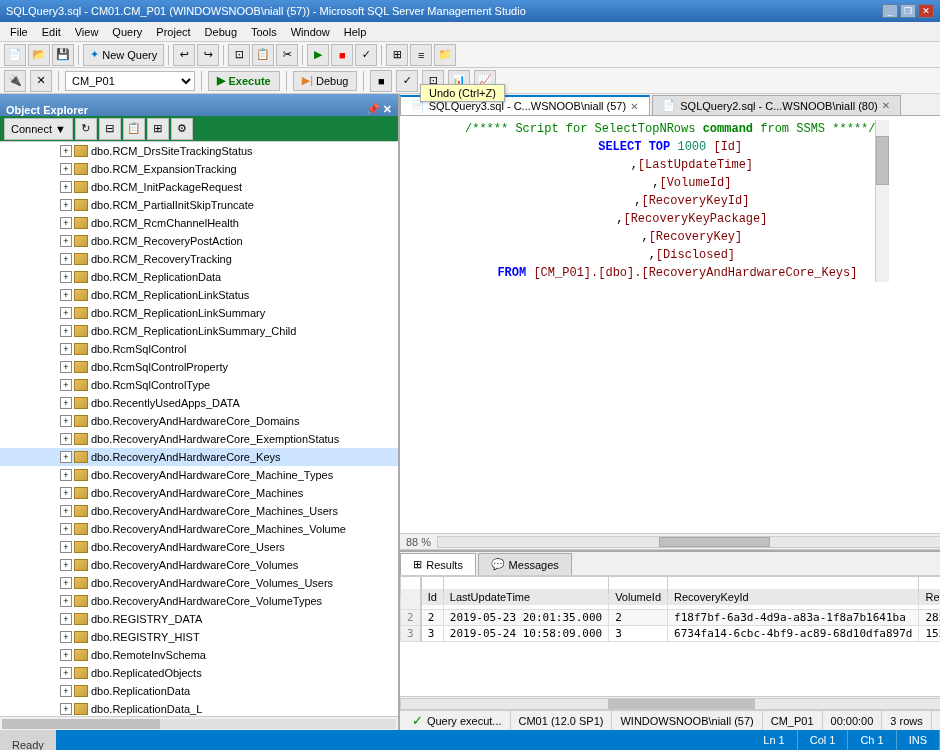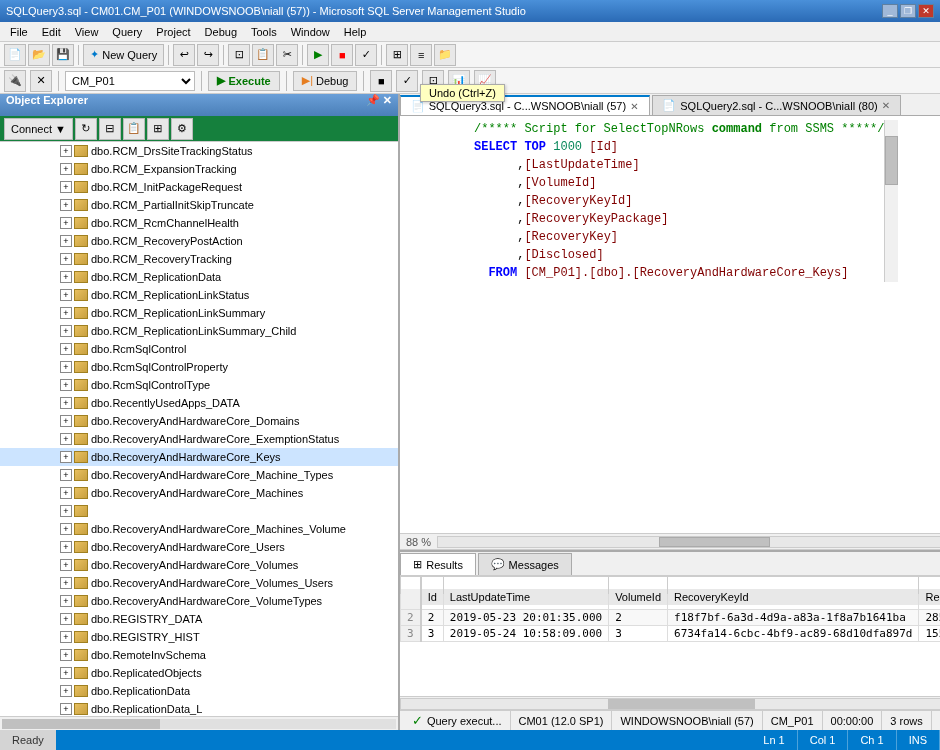--- a/index.html
+++ b/index.html
@@ -161,21 +161,21 @@
       border-right: 2px solid #aaa;
       display: flex;
       flex-direction: column;
       overflow: hidden;
     }
     #oe-header {
       background: linear-gradient(to bottom, #6a9fd8, #4a7fb8);
       color: white;
       height: 22px;
       display: flex;
-      align-items: flex-start;
+      align-items: flex-end;
       padding: 0 6px;
       font-size: 11px;
       font-weight: bold;
       justify-content: space-between;
     }
     #oe-toolbar {
       background: #15803d;
       height: 26px;
       display: flex;
       align-items: center;
@@ -273,22 +273,23 @@
     .line-numbers {
       float: left;
       width: 30px;
       color: #aaa;
       text-align: right;
       padding-right: 6px;
       user-select: none;
       line-height: 18px;
     }
     .code-content {
-      margin-left: 40px;
+      margin-left: 31px;
       line-height: 18px;
+      text-align: center;
     }
     .sql-comment { color: #008000; }
     .sql-keyword { color: #0000ff; font-weight: bold; }
     .sql-bracket { color: #800000; }
 
     
     #editor-scrollbar {
       height: 16px;
       background: #f0f0f0;
       border-bottom: 1px solid #ccc;
@@ -447,24 +448,24 @@
       height: 20px;
       background: #007acc;
       color: white;
       display: flex;
       align-items: center;
       font-size: 11px;
     }
     .bs-ready {
       background: #d4d4d4;
       color: #333;
-      padding: 0 12px;
+      padding: 9px 12px;
       height: 100%;
       display: flex;
-      align-items: center;
+      align-items: flex-start;
       font-size: 11px;
     }
     .bs-item {
       padding: 0 12px;
       height: 100%;
       display: flex;
       align-items: center;
       border-right: 1px solid rgba(255,255,255,0.3);
     }
   </style>
@@ -662,20 +663,21 @@
       <span style="font-size:11px;">dbo.RecoveryAndHardwareCore_Machine_Types</span>
     </div>
         <div class="tree-item">
       <span class="expand-icon">+</span>
       <span class="tree-icon" style="display:inline-block;width:14px;height:12px;background:linear-gradient(135deg,#e8c060,#c8a040);border:1px solid #a08020;margin-right:3px;"></span>
       <span style="font-size:11px;">dbo.RecoveryAndHardwareCore_Machines</span>
     </div>
         <div class="tree-item">
       <span class="expand-icon">+</span>
       <span class="tree-icon" style="display:inline-block;width:14px;height:12px;background:linear-gradient(135deg,#e8c060,#c8a040);border:1px solid #a08020;margin-right:3px;"></span>
+      <span style="font-size:11px;">dbo.RecoveryAndHardwareCore_Machines_Users</span>
     </div>
         <div class="tree-item">
       <span class="expand-icon">+</span>
       <span class="tree-icon" style="display:inline-block;width:14px;height:12px;background:linear-gradient(135deg,#e8c060,#c8a040);border:1px solid #a08020;margin-right:3px;"></span>
       <span style="font-size:11px;">dbo.RecoveryAndHardwareCore_Machines_Volume</span>
     </div>
         <div class="tree-item">
       <span class="expand-icon">+</span>
       <span class="tree-icon" style="display:inline-block;width:14px;height:12px;background:linear-gradient(135deg,#e8c060,#c8a040);border:1px solid #a08020;margin-right:3px;"></span>
       <span style="font-size:11px;">dbo.RecoveryAndHardwareCore_Users</span>

